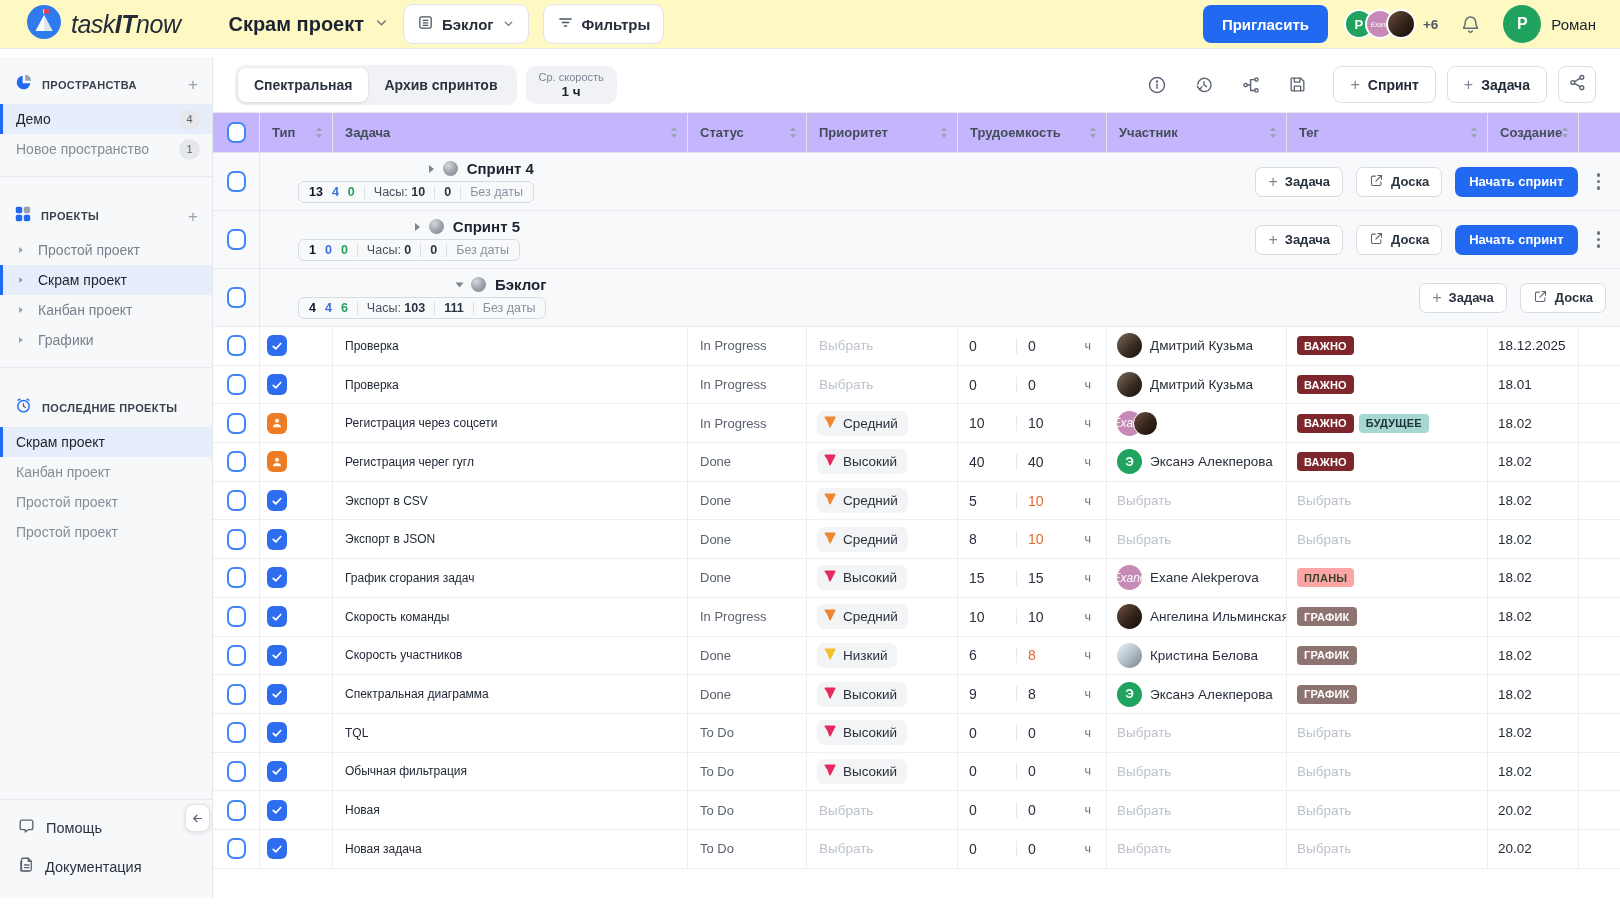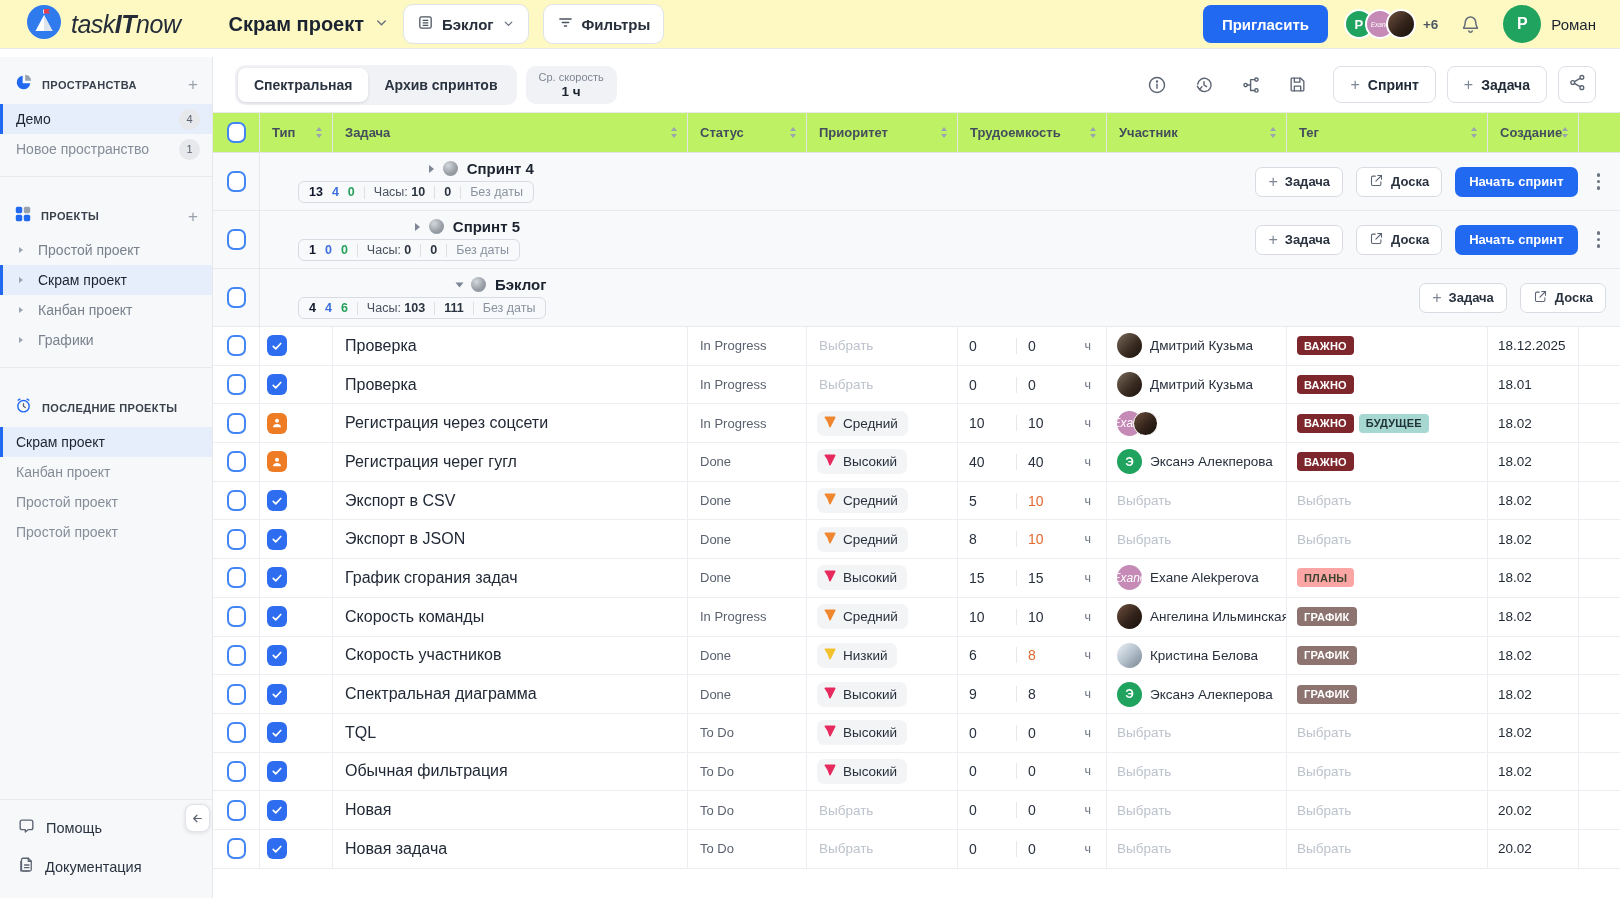--- a/index.html
+++ b/index.html
@@ -81,21 +81,21 @@
   .btn-outline { display:flex; align-items:center; gap:8px; height:37px; padding:0 16px; background:#fff;
                  border:1px solid #dcdfe5; border-radius:8px; font-size:14px; font-weight:600;
                  color:#222b38; cursor:pointer; }
   .plus-glyph { color:#7d8694; font-size:16px; font-weight:400; }
   .btn-square { width:38px; height:37px; display:flex; align-items:center; justify-content:center;
                 background:#fff; border:1px solid #dcdfe5; border-radius:8px; cursor:pointer; }
 
   
   .tbl { border-top:1px solid #e7e9ec; }
   .grid-cols { display:grid; grid-template-columns:47px 73px 355px 119px 151px 149px 180px 201px 91px 41px; }
-  .thead { height:40px; background:#bef264; border-bottom:1px solid #e2e4e8; }
+  .thead { height:40px; background:#c4b5fd; border-bottom:1px solid #e2e4e8; }
   .th { display:flex; align-items:center; padding-left:12px; font-size:13px; font-weight:600;
         color:#444d5b; border-right:1px solid #e2e4e8; }
   .th.cb-cell, .td.cb-cell { justify-content:center; padding-left:0; }
   .th:last-child, .td:last-child { border-right:none; }
   .sort { display:inline-flex; flex-direction:column; gap:2.5px; margin-left:auto; margin-right:10px; cursor:pointer; }
   .sort i { width:0; height:0; border-left:3.5px solid transparent; border-right:3.5px solid transparent; }
   .sort .up { border-bottom:4.5px solid #9aa3b0; }
   .sort .dn { border-top:4.5px solid #9aa3b0; }
   .cb { width:19px; height:21px; border:2px solid #4285f4; border-radius:7px; background:#fff; cursor:pointer; flex:none; }
 
@@ -127,21 +127,21 @@
                font-weight:700; cursor:pointer; display:flex; align-items:center; }
   .kebab { display:flex; flex-direction:column; gap:3px; padding:4px 6px; cursor:pointer; }
   .kebab i { width:3.5px; height:3.5px; border-radius:50%; background:#6b7380; }
 
   .trow { height:38.7px; border-bottom:1px solid #eceef1; background:#fff; }
   .td { display:flex; align-items:center; border-right:1px solid #eceef1; overflow:hidden; }
   .ticon { width:20px; height:21px; border-radius:6px; display:flex; align-items:center;
            justify-content:center; margin-left:7px; flex:none; }
   .ticon.check { background:#2e6cf0; }
   .ticon.story { background:#ee7c25; }
-  .t-name { padding-left:12px; font-size:16px; color:#212936; white-space:nowrap; }
+  .t-name { padding-left:12px; font-size:12px; color:#212936; white-space:nowrap; }
   .t-status { padding-left:12px; font-size:13px; color:#5a626f; }
   .placeholder { color:#bcc2cc; font-size:13.5px; }
   .prio { display:inline-flex; align-items:center; gap:5px; background:#f3f4f6; border-radius:7px;
           padding:3px 10px 3px 5px; font-size:13.5px; color:#28303d; margin-left:10px; }
   .pad12 { padding-left:12px; }
   .ef-v1 { width:58px; padding-left:11px; font-size:14px; color:#28303d; flex:none; }
   .ef-sep { width:1px; height:16px; background:#e6e8ec; flex:none; }
   .ef-v2 { padding-left:11px; font-size:14px; color:#28303d; }
   .ef-v2.alert { color:#e4692e; }
   .ef-unit { margin-left:auto; margin-right:15px; font-size:12.5px; color:#6e7683; }

